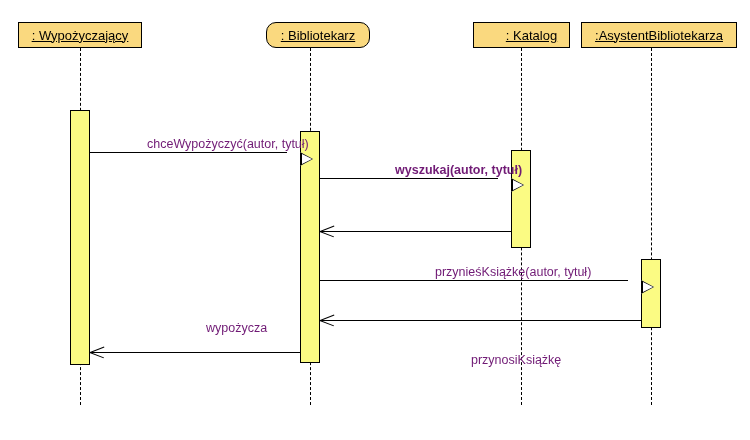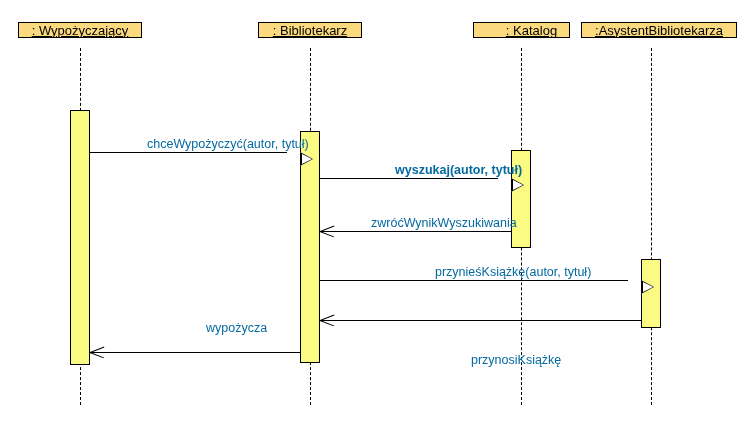--- a/index.html
+++ b/index.html
@@ -17,21 +17,21 @@
   }
   
   .actor-box {
     position: absolute;
     box-sizing: border-box;
     border: 1px solid #000000;
     background: #fad97f;
     display: flex;
     align-items: center;
     justify-content: center;
-    height: 16px;
+    height: 26px;
   }
   .actor-label {
     font-size: 13px;
     color: #000000;
     text-decoration: underline;
     white-space: nowrap;
     line-height: 1;
   }
   
   .lifeline {
@@ -49,21 +49,21 @@
   }
   
   .msg {
     position: absolute;
     height: 0;
     border-top: 1px solid #000000;
   }
   .msg-label {
     position: absolute;
     font-size: 12.5px;
-    color: #0369a1;
+    color: #701a75;
     white-space: nowrap;
     line-height: 1;
     padding-left: 44px;
   }
   
   .head-hollow-right {
     position: absolute;
     width: 0;
     height: 0;
     border-top: 7px solid transparent;
@@ -116,21 +116,21 @@
 <div id="canvas">
 
   <div class="lifeline" style="left:80px; top:48px; height:357px;"></div>
   <div class="lifeline" style="left:310px; top:48px; height:357px;"></div>
   <div class="lifeline" style="left:521px; top:48px; height:357px;"></div>
   <div class="lifeline" style="left:651px; top:48px; height:357px;"></div>
 
   <div class="actor-box" style="left:18px; top:22px; width:124px;">
     <span class="actor-label">: Wypożyczający</span>
   </div>
-  <div class="actor-box" style="left:258px; top:22px; width:104px;">
+  <div class="actor-box" style="left:266px; top:22px; width:104px;border-radius:10px;">
     <span class="actor-label">: Bibliotekarz</span>
   </div>
   <div class="actor-box" style="left:473px; top:22px; width:97px;padding-left:20px;">
     <span class="actor-label">: Katalog</span>
   </div>
   <div class="actor-box" style="left:581px; top:22px; width:156px;">
     <span class="actor-label">:AsystentBibliotekarza</span>
   </div>
 
   <div class="activation" style="left:70px; top:110px; height:255px;"></div>
@@ -144,21 +144,20 @@
 
   <div class="msg" style="left:320px; top:178px; width:178px;"></div>
   <div class="head-hollow-right" style="left:511px; top:178px;"></div>
   <div class="msg-label" style="left:351px; top:164px;font-weight:bold;">wyszukaj(autor, tytuł)</div>
 
   <div class="msg" style="left:320px; top:231px; width:191px;"></div>
   <div class="head-line-left" style="left:320px; top:224px;">
     <i class="up"></i>
       <i class="dn"></i>
   </div>
-  <div class="msg-label" style="left:327px; top:217px;">zwróćWynikWyszukiwania</div>
 
   <div class="msg" style="left:320px; top:280px; width:308px;"></div>
   <div class="head-hollow-right" style="left:641px; top:280px;"></div>
   <div class="msg-label" style="left:391px; top:266px;text-align:center;">przynieśKsiążkę(autor, tytuł)</div>
 
   <div class="msg" style="left:320px; top:320px; width:321px;"></div>
   <div class="head-line-left" style="left:320px; top:313px;">
     <i class="up"></i>
       <i class="dn"></i>
   </div>

